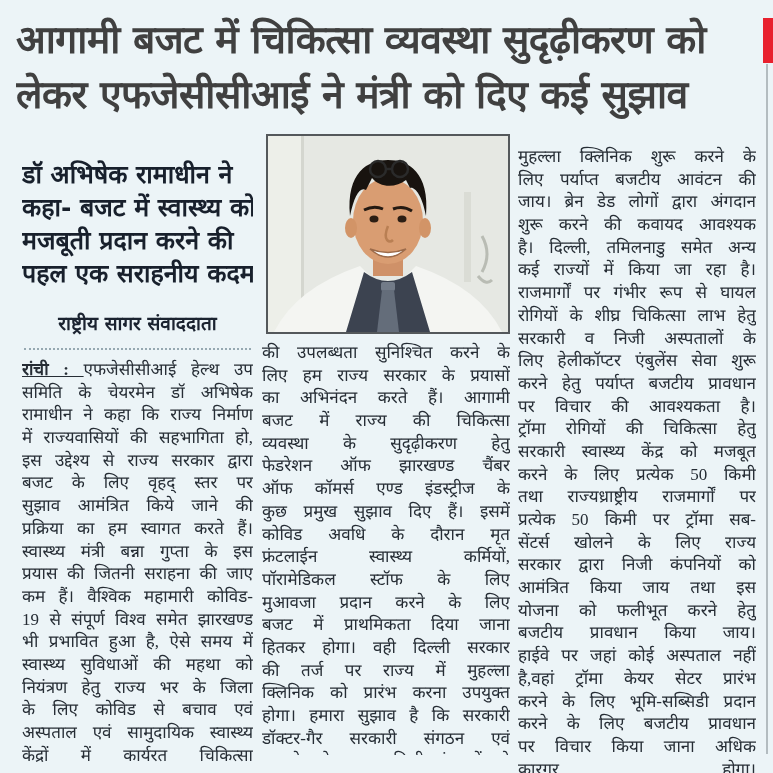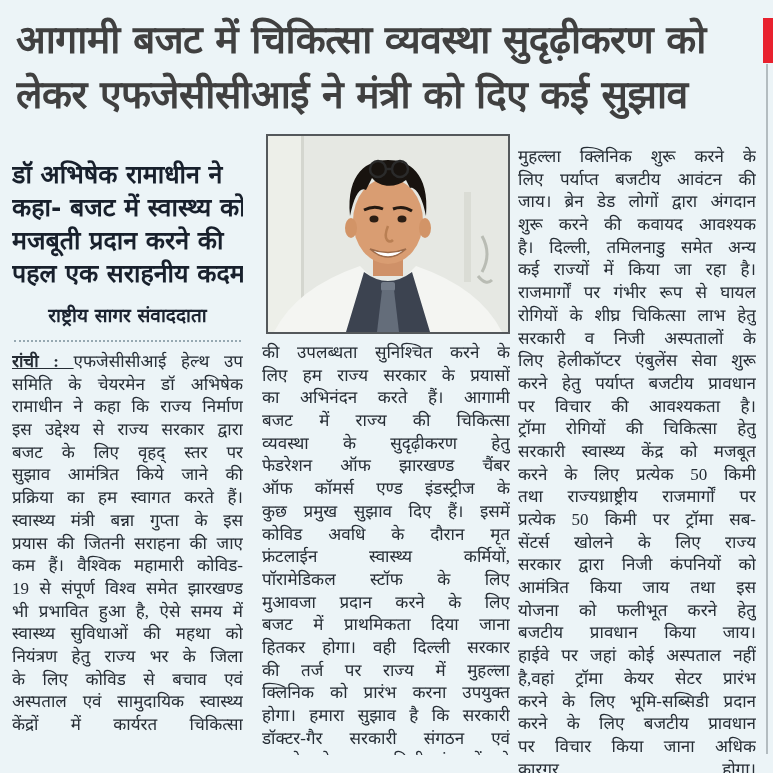--- a/index.html
+++ b/index.html
@@ -18,32 +18,32 @@
     font-size:39px;line-height:55px;letter-spacing:-0.5px;
   }
   .headline-line{white-space:nowrap;overflow:hidden;}
 
   
   .red-tab{position:absolute;left:763px;top:18px;width:10px;height:45px;background:#e8212e;}
   .v-rule{position:absolute;left:766px;top:64px;width:2px;height:690px;background:#b3bcc0;}
 
   
   .col{position:absolute;overflow:hidden;}
-  #col-left{left:12px;top:150px;width:231px;height:623px;}
+  #col-left{left:22px;top:150px;width:231px;height:623px;}
   #col-mid{left:262px;top:132px;width:248px;height:623px;}
   #col-right{left:518px;top:146px;width:238px;height:627px;}
 
   .deck{padding-top:8px;}
   .deck-line{
     font-family:"DejaVu Sans","Liberation Sans",sans-serif;
     font-weight:700;color:#18202c;
     font-size:25px;line-height:33px;white-space:nowrap;overflow:hidden;
   }
   .byline{
-    margin-top:12px;text-align:center;
+    margin-top:20px;text-align:center;
     font-family:"DejaVu Sans","Liberation Sans",sans-serif;
     font-weight:700;font-size:19px;color:#1b2330;
   }
   .dotted-sep{border:none;border-top:2px dotted #96a8b1;margin:12px 2px 9px 2px;}
 
   .body-line{
     font-size:17px;line-height:22.7px;color:#262d35;
     text-align:justify;text-align-last:justify;
     height:22.7px;overflow:hidden;
   }
@@ -76,20 +76,21 @@
         <div class="deck-line">कहा- बजट में स्वास्थ्य को</div>
         <div class="deck-line">मजबूती प्रदान करने की</div>
         <div class="deck-line">पहल एक सराहनीय कदम</div>
       </div>
     <div class="byline">राष्ट्रीय सागर संवाददाता</div>
     <hr class="dotted-sep">
     <div>
         <div class="body-line"><b>रांची : </b>एफजेसीसीआई हेल्थ उप</div>
         <div class="body-line">समिति के चेयरमेन डॉ अभिषेक</div>
         <div class="body-line">रामाधीन ने कहा कि राज्य निर्माण</div>
+        <div class="body-line">में राज्यवासियों की सहभागिता हो,</div>
         <div class="body-line">इस उद्देश्य से राज्य सरकार द्वारा</div>
         <div class="body-line">बजट के लिए वृहद् स्तर पर</div>
         <div class="body-line">सुझाव आमंत्रित किये जाने की</div>
         <div class="body-line">प्रक्रिया का हम स्वागत करते हैं।</div>
         <div class="body-line">स्वास्थ्य मंत्री बन्ना गुप्ता के इस</div>
         <div class="body-line">प्रयास की जितनी सराहना की जाए</div>
         <div class="body-line">कम हैं। वैश्विक महामारी कोविड-</div>
         <div class="body-line">19 से संपूर्ण विश्व समेत झारखण्ड</div>
         <div class="body-line">भी प्रभावित हुआ है, ऐसे समय में</div>
         <div class="body-line">स्वास्थ्य सुविधाओं की महथा को</div>

